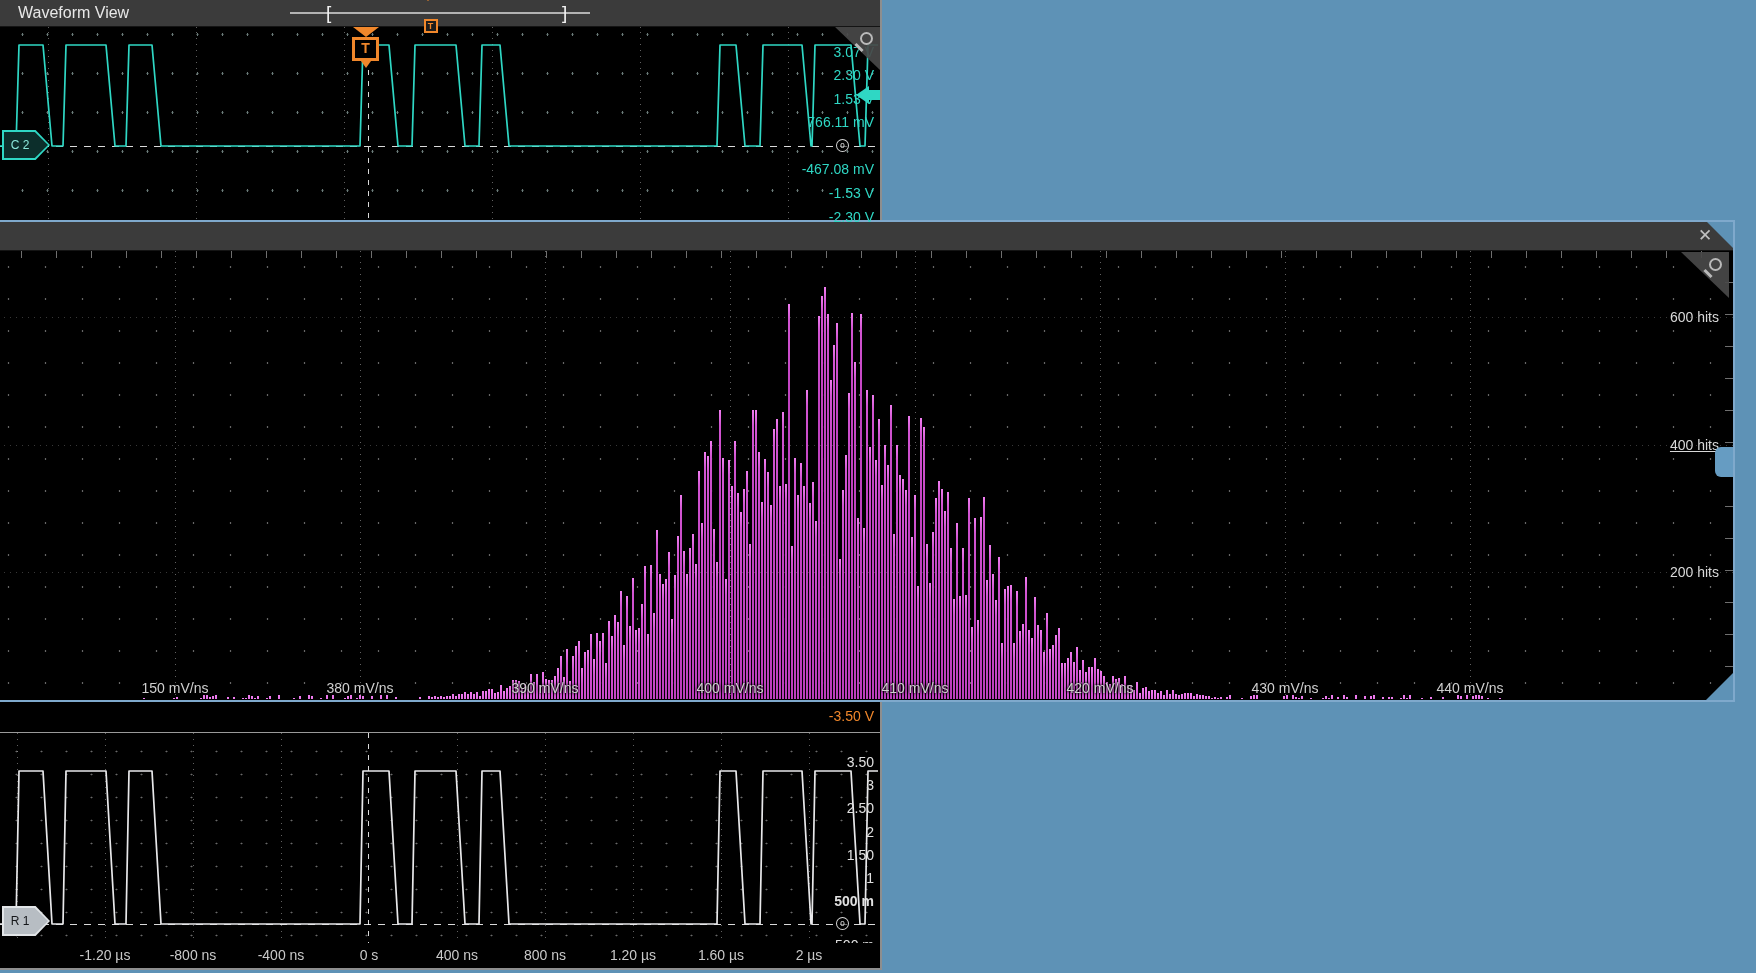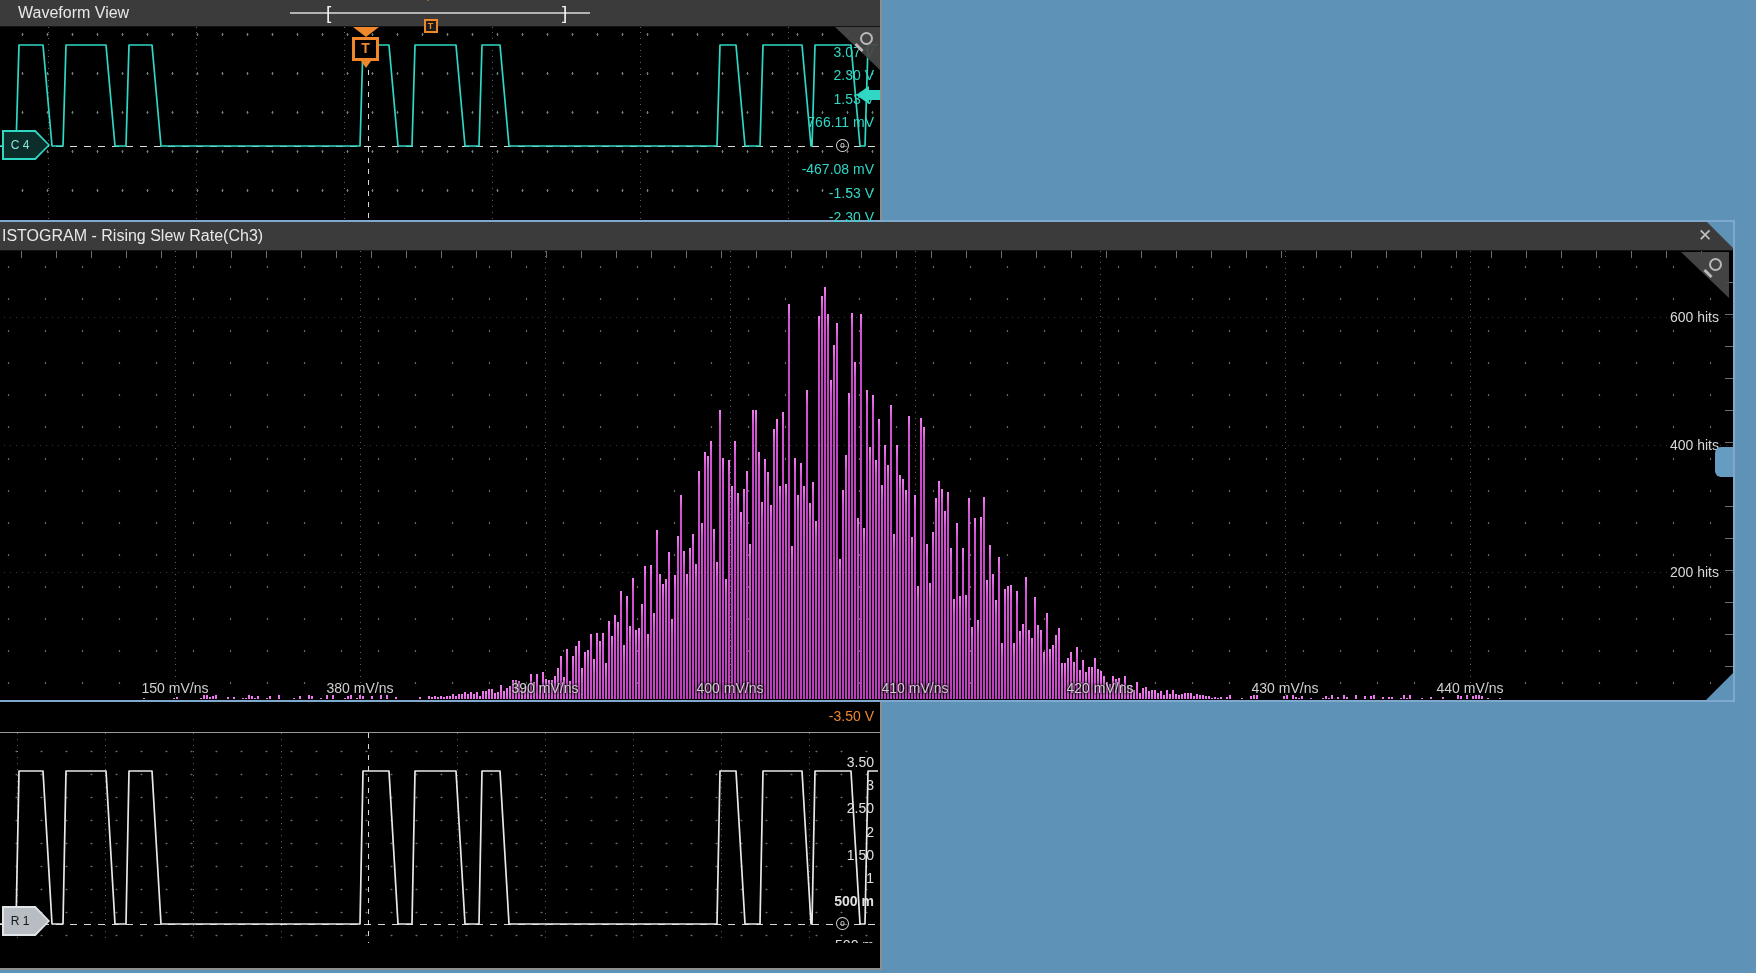--- a/index.html
+++ b/index.html
@@ -116,21 +116,21 @@
         <path id="c2path" class="trace c2tr" d="M -4 120 L 16 120 L 19 19 L 43 19 L 52 120 L 63 120 L 66 19 L 106 19 L 115 120 L 126 120 L 129 19 L 152 19 L 161 120 L 360 120 L 363 19 L 389 19 L 398 120 L 412 120 L 415 19 L 456 19 L 465 120 L 479 120 L 482 19 L 500 19 L 509 120 L 717 120 L 720 19 L 736 19 L 745 120 L 760 120 L 763 19 L 802 19 L 811 120 L 812 120 L 815 19 L 851 19 L 860 120 L 865 120 L 868 19 L 893 19 L 902 120 L 884 120"></path>
       </svg>
       <div class="trigbadge">
         <div class="tri"></div>
         <div class="box">T</div>
         <div class="tail"></div>
       </div>
       <div id="c2-badge" class="chbadge" style="top:104px">
         <div class="shape"></div>
         <div class="inner"></div>
-        <span>C 4</span>
+        <span>C 2</span>
       </div>
       <div class="trig-arrow">
         <div class="a"></div>
         <div class="b"></div>
       </div>
       <div class="zeromark" style="top:113px">0</div>
       <div id="c2-fold" class="fold">
         <div class="mag"></div>
       </div>
     <div class="vdot" style="left: 48px;"></div>
@@ -178,25 +178,35 @@
         <div class="slabel gray" style="top: 29px;">3.50</div>
         <div class="slabel gray" style="top: 52px;">3</div>
         <div class="slabel gray" style="top: 75px;">2.50</div>
         <div class="slabel gray" style="top: 99px;">2</div>
         <div class="slabel gray" style="top: 122px;">1.50</div>
         <div class="slabel gray" style="top: 145px;">1</div>
         <div class="slabel gray" style="top: 168px; font-weight: bold;">500 m</div>
         <div class="slabel gray" style="top: 212px;">-500 m</div>
       </div>
 
+    <div id="time-axis">
+        <div class="tlabel" style="left: 57px;">-1.20 µs</div>
+        <div class="tlabel" style="left: 145px;">-800 ns</div>
+        <div class="tlabel" style="left: 233px;">-400 ns</div>
+        <div class="tlabel" style="left: 321px;">0 s</div>
+        <div class="tlabel" style="left: 409px;">400 ns</div>
+        <div class="tlabel" style="left: 497px;">800 ns</div>
+        <div class="tlabel" style="left: 585px;">1.20 µs</div>
+        <div class="tlabel" style="left: 673px;">1.60 µs</div>
+        <div class="tlabel" style="left: 761px;">2 µs</div>
+      </div>
   </section>
 
   <section id="hist-window">
     <header class="titlebar">
-      <span class="title">ISTOGRAM - Rising Slew Rate(Ch3)</span>
       <span class="close">✕</span>
     </header>
     <div id="hist-plot">
       <div class="ruler-top"></div>
       <div class="ruler-right"></div>
       <div id="bars" style="position:absolute;inset:0;">
           <div class="bar" style="left: 157px; top: 448px; height: 1px;"></div>
           <div class="bar" style="left: 187px; top: 448px; height: 1px;"></div>
           <div class="bar" style="left: 190px; top: 447px; height: 2px;"></div>
           <div class="bar" style="left: 214px; top: 448px; height: 1px;"></div>
@@ -561,19 +571,19 @@
         <div class="hdot" style="top: 322px;"></div>
         <div class="hxlabel" style="left: 189px;">150 mV/ns</div>
         <div class="hxlabel" style="left: 374px;">380 mV/ns</div>
         <div class="hxlabel" style="left: 559px;">390 mV/ns</div>
         <div class="hxlabel" style="left: 744px;">400 mV/ns</div>
         <div class="hxlabel" style="left: 929px;">410 mV/ns</div>
         <div class="hxlabel" style="left: 1114px;">420 mV/ns</div>
         <div class="hxlabel" style="left: 1299px;">430 mV/ns</div>
         <div class="hxlabel" style="left: 1484px;">440 mV/ns</div>
         <div class="hylabel" style="top: 67px;">600 hits</div>
-        <div class="hylabel" style="top: 195px;">400 hits</div>
+        <div class="hylabel" style="top: 195px; text-decoration: underline;">400 hits</div>
         <div class="hylabel" style="top: 322px;">200 hits</div>
       </div>
     <div id="ear-tr" class="dogear"></div>
   </section>
 
 </div>
 
 </body></html>

